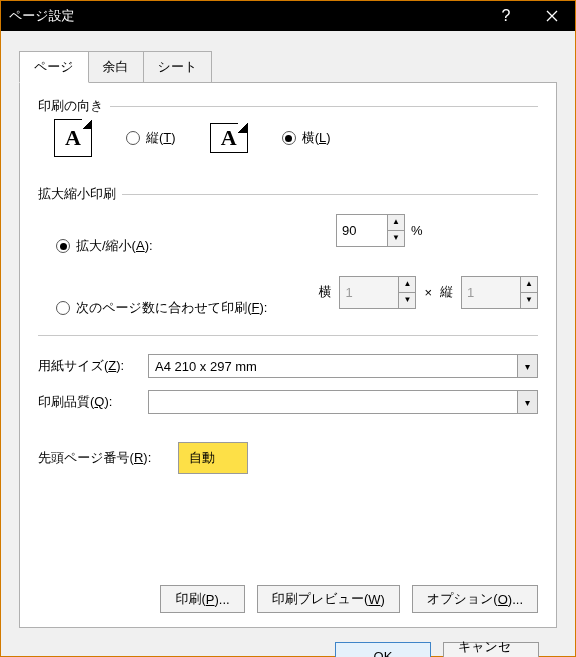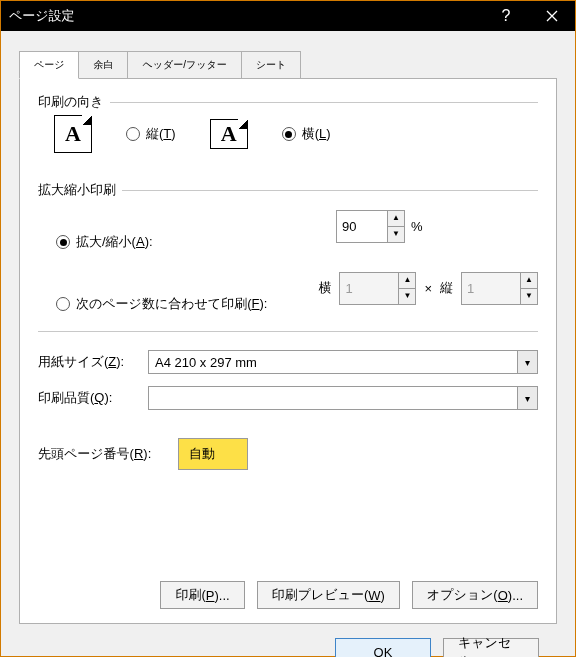--- a/index.html
+++ b/index.html
@@ -43,21 +43,21 @@
     position: relative;
     margin-bottom: -1px;
     z-index: 2;
   }
   .tab {
     padding: 6px 14px;
     border: 1px solid #b0b0b0;
     background: #f0f0f0;
     margin-right: -1px;
     position: relative;
-    font-size: 10px;
+    font-size: 13px;
   }
   .tab.active {
     background: #fff;
     border-bottom: 1px solid #fff;
     z-index: 3;
   }
   .panel {
     border: 1px solid #b0b0b0;
     background: #fff;
     padding: 14px 18px 18px 18px;
@@ -176,21 +176,20 @@
       <svg width="12" height="12" viewBox="0 0 12 12">
           <path d="M1 1 L11 11 M11 1 L1 11" stroke="#fff" stroke-width="1.3"></path>
         </svg>
     </div>
   </div>
 
   <div class="content">
     <div class="tabs">
       <div class="tab active">ページ</div>
       <div class="tab">余白</div>
-      <div class="tab">ヘッダー/フッター</div>
       <div class="tab">シート</div>
     </div>
 
     <div class="panel">
 
       <div class="group">
         <span class="group-label">印刷の向き</span>
         <hr class="group-sep">
         <div class="orient-row">
           <div class="page-icon">

